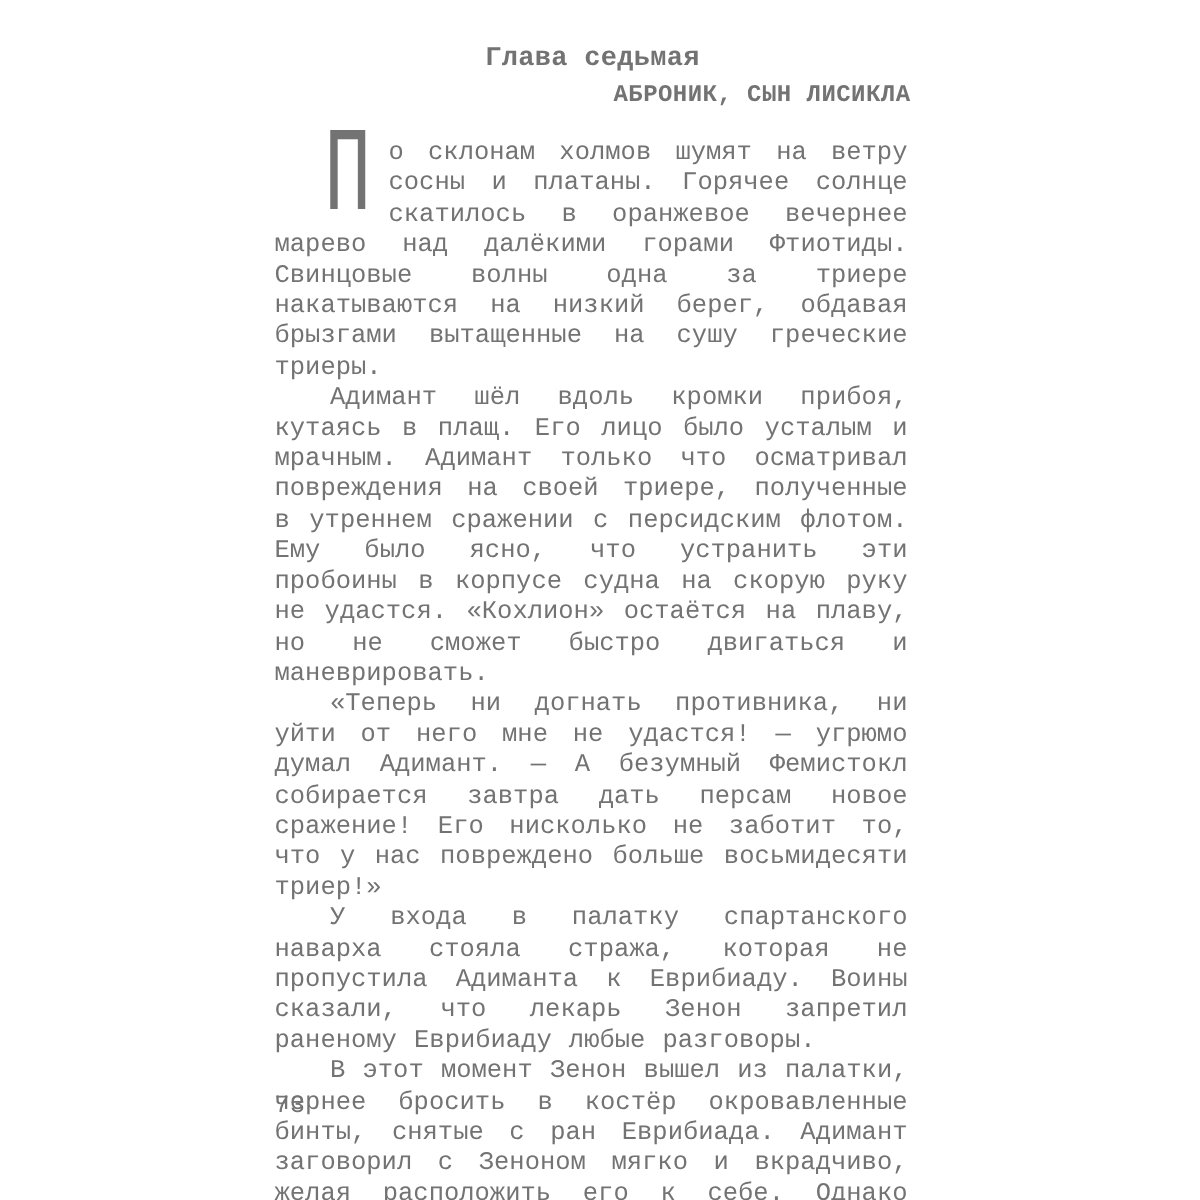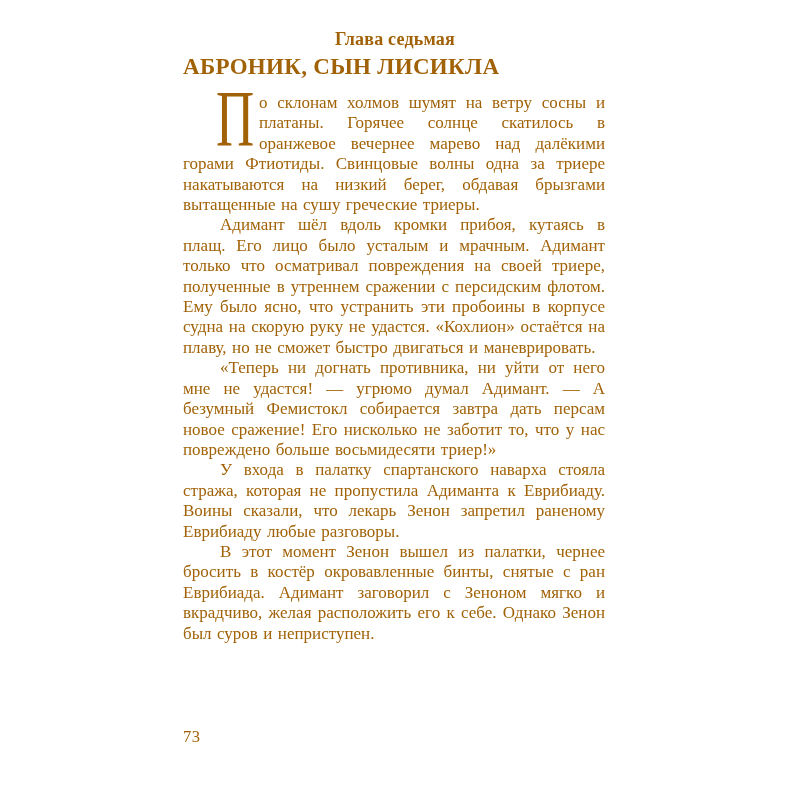--- a/index.html
+++ b/index.html
@@ -26,22 +26,22 @@
     text-align: center;
     font-size: 18px;
     font-weight: 700;
     letter-spacing: 0.2px;
   }
   .chapter-title {
     position: absolute;
     top: 54px;
     left: 183px;
     width: 424px;
-    text-align: left;
-    font-size: 23px;
+    text-align: right;
+    font-size: 16px;
     font-weight: 700;
     letter-spacing: 0.3px;
   }
   .text-block {
     position: absolute;
     top: 93px;
     left: 183px;
     width: 422px;
     font-size: 17px;
     line-height: 20.4px;
@@ -80,21 +80,21 @@
     left: 183px;
     width: 424px;
     text-align: left;
     font-size: 16.5px;
     letter-spacing: 0.5px;
   }
 </style>
 </head>
 <body style="background: rgb(255, 255, 255);">
 
-<div class="page" style="color: #a16207;">
+<div class="page" style="color: #737373; font-family: Liberation Mono, monospace;">
 
   <div class="chapter-label">Глава седьмая</div>
 
   <div class="chapter-title">АБРОНИК, СЫН ЛИСИКЛА</div>
 
   <div class="text-block">
 
     <p class="para">
       <span class="dropcap-box">
         <span class="dropcap-glyph">П</span>

